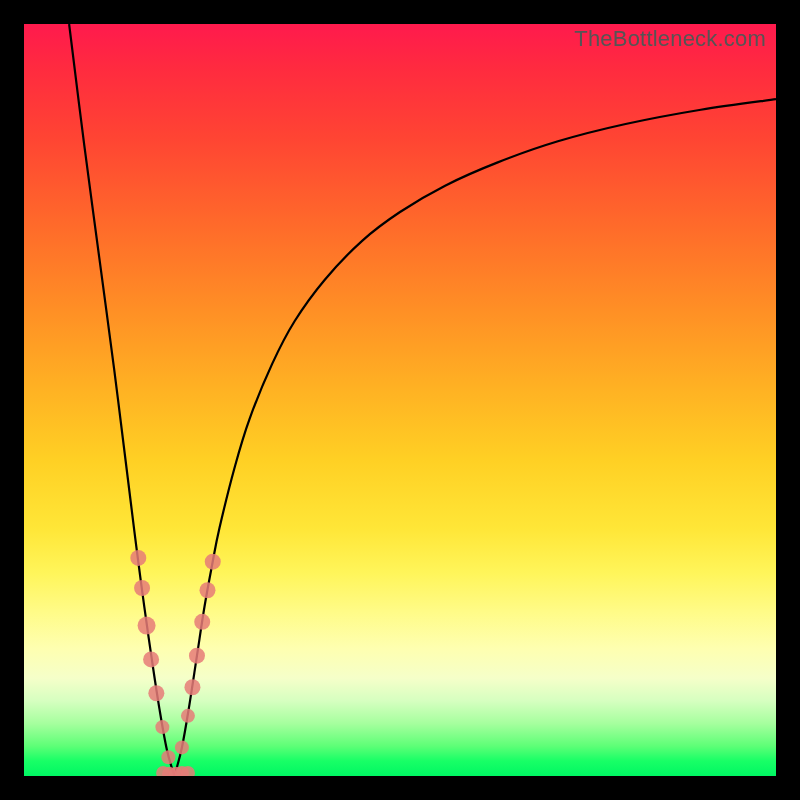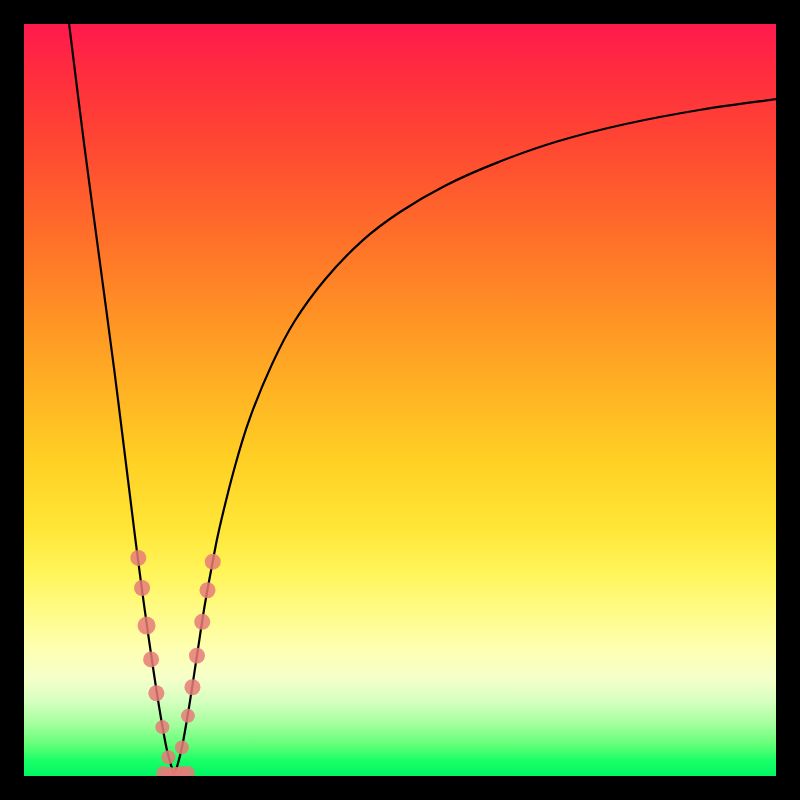--- a/index.html
+++ b/index.html
@@ -99,14 +99,15 @@
           <circle cx="163.936" cy="748.992" r="7" class="marker"></circle>
           <circle cx="157.92" cy="723.424" r="7" class="marker"></circle>
           <circle cx="163.936" cy="691.84" r="7" class="marker"></circle>
           <circle cx="168.44799999999998" cy="663.264" r="8" class="marker"></circle>
           <circle cx="172.96" cy="631.68" r="8" class="marker"></circle>
           <circle cx="178.224" cy="597.84" r="8" class="marker"></circle>
           <circle cx="183.488" cy="566.256" r="8" class="marker"></circle>
           <circle cx="188.752" cy="537.6800000000001" r="8" class="marker"></circle>
         </g>
     </svg>
+    <div class="watermark">TheBottleneck.com</div>
   </div>
 </div>
 
 </body></html>

